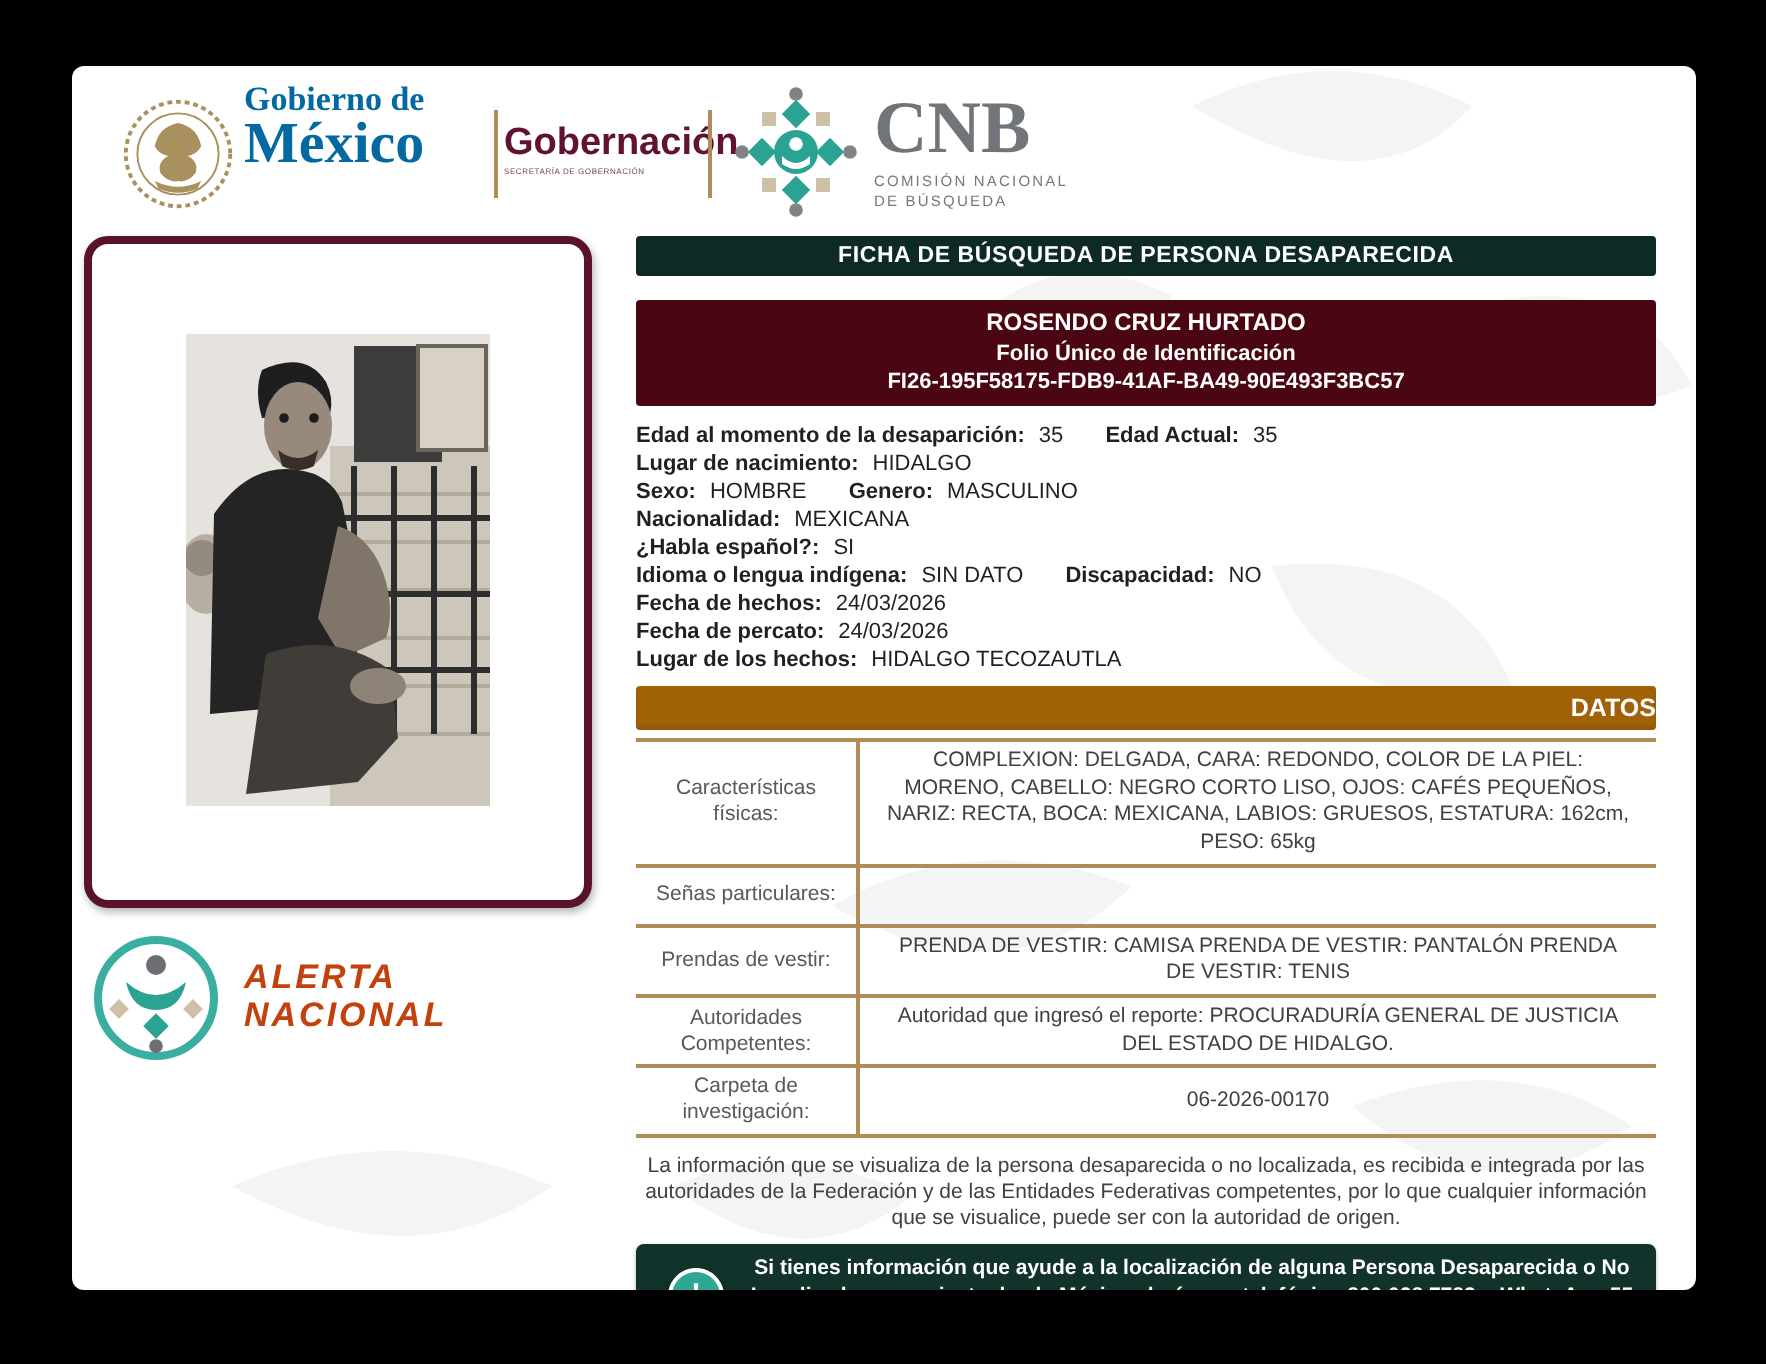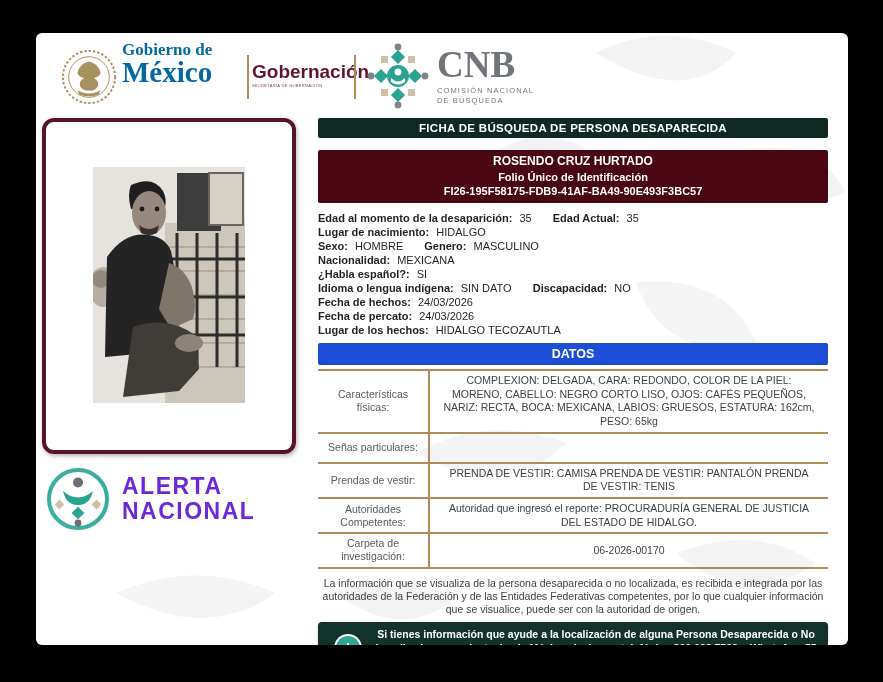--- a/index.html
+++ b/index.html
@@ -38,34 +38,34 @@
 
   
   .photo-frame{
     position:absolute;left:6px;top:85px;width:246px;height:328px;
     border:4px solid #5a1427;border-radius:12px;background:#fff;
     box-shadow:1px 2px 4px rgba(0,0,0,.3);
   }
   .photo{position:absolute;left:50%;transform:translateX(-50%);top:45px;width:152px;height:236px;}
   .alerta-logo{position:absolute;left:9px;top:433px;display:flex;align-items:center;}
   .alerta-emblem{width:66px;height:66px;}
-  .alerta-text{margin-left:11px;color:#6d28d9;font-weight:bold;font-size:23px;line-height:1.1;letter-spacing:1.5px;}
+  .alerta-text{margin-left:11px;color:#c2410c;font-weight:bold;font-size:17px;line-height:1.1;letter-spacing:1.5px;font-style:italic;}
 
   
   .rcol{position:absolute;left:282px;top:85px;width:510px;}
   .banner{width:100%;box-sizing:border-box;color:#fff;text-align:center;font-weight:bold;border-radius:2px;}
   .banner.green{background:#0d2b24;font-size:11.5px;padding:4px 0;letter-spacing:.3px;}
   .banner.maroon{background:#4a0613;margin-top:12px;padding:4px 0 5px;font-size:11px;line-height:1.3;}
   .person-name{font-size:12px;}
   .fields{margin-top:8px;font-size:11px;color:#231f20;line-height:14px;}
   .frow{white-space:nowrap;}
   .flabel{font-weight:bold;}
   .fval{margin-left:7px;}
   .pair2{margin-left:18px;}
-  .banner.gold{background:#1d4ed8;margin-top:6px;padding:4px 0;font-size:12.5px;box-shadow:inset 0 -2px 2px rgba(0,0,0,.10);}
+  .banner.gold{background:#a16207;margin-top:6px;padding:4px 0;font-size:12.5px;box-shadow:inset 0 -2px 2px rgba(0,0,0,.10);text-align:right;}
   .dtable{margin-top:4px;border-bottom:2px solid #b08d57;}
   .trow{display:flex;border-top:2px solid #b08d57;align-items:stretch;}
   .tlabel{
     flex:0 0 112px;width:112px;border-right:2px solid #b08d57;
     display:flex;align-items:center;justify-content:center;text-align:center;
     font-size:10.5px;color:#58595b;padding:3px 10px;box-sizing:border-box;line-height:1.25;
   }
   .tvalue{
     flex:1;display:flex;align-items:center;justify-content:center;text-align:center;
     font-size:10.5px;color:#414042;padding:3px 12px;box-sizing:border-box;line-height:1.3;

